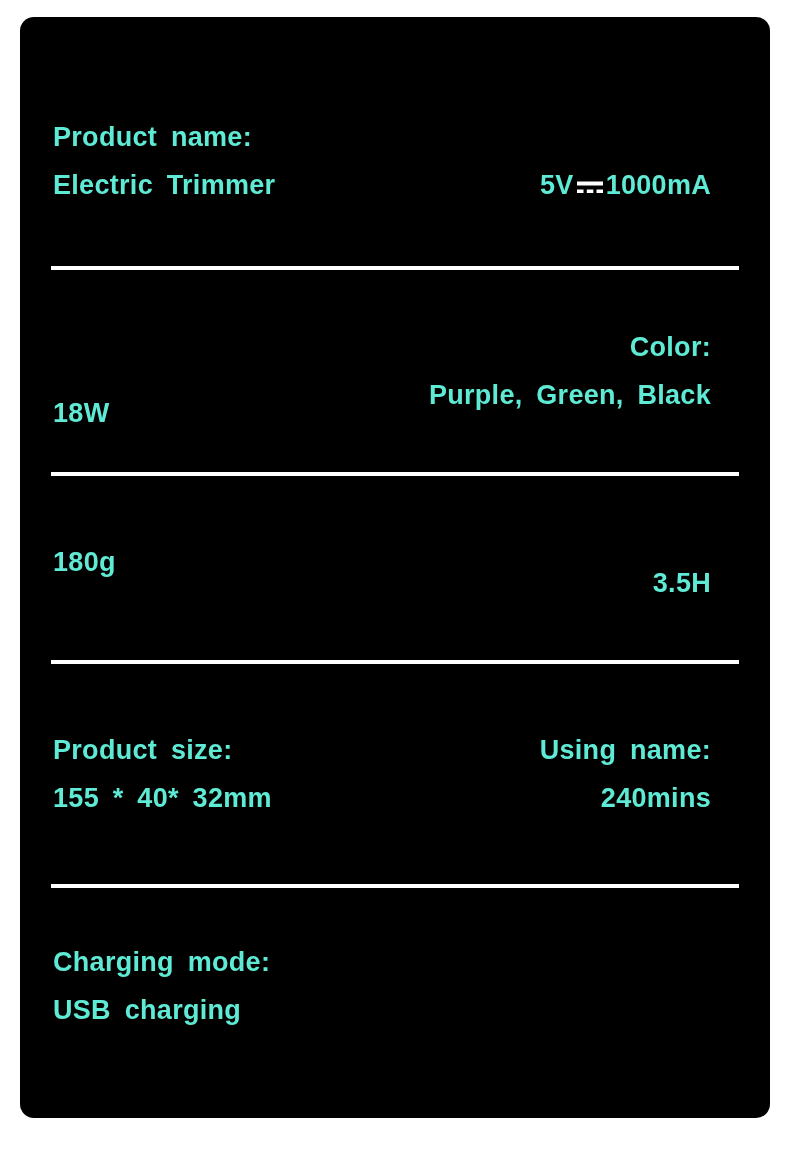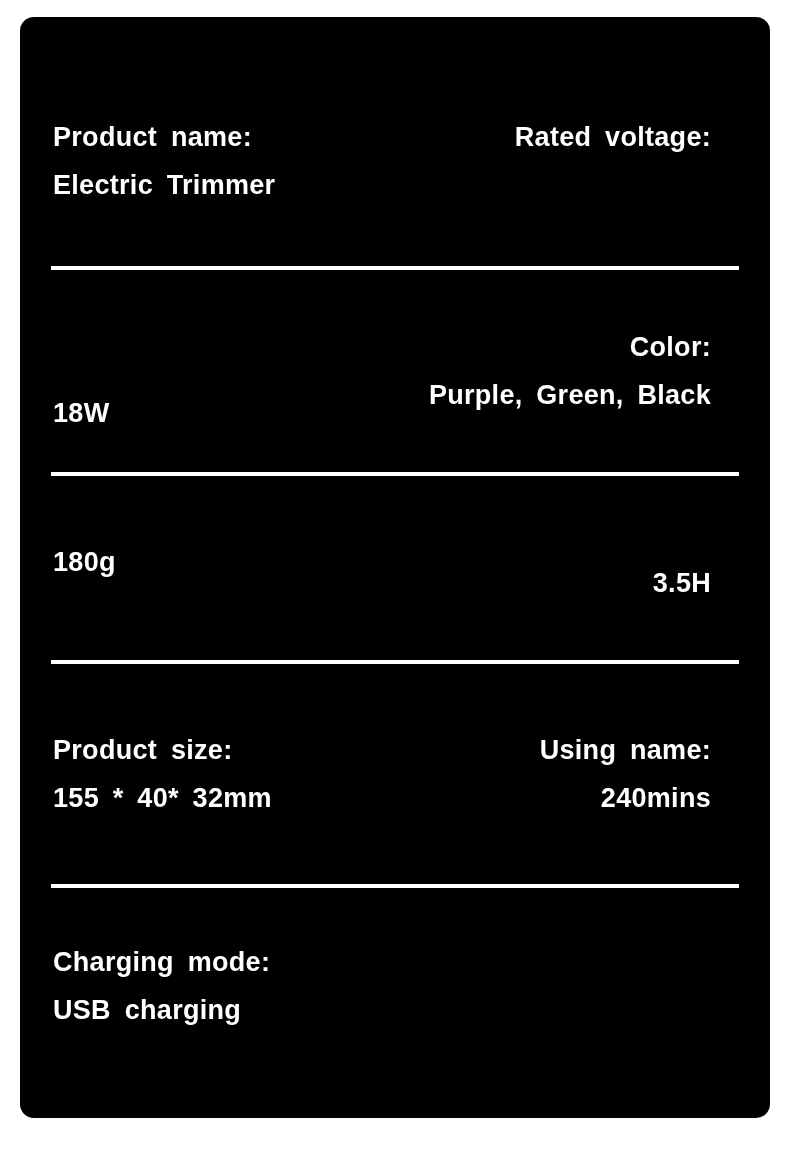--- a/index.html
+++ b/index.html
@@ -22,21 +22,21 @@
     width: 750px;
     height: 1101px;
     background: #000000;
     border-radius: 14px;
   }
   .line {
     position: absolute;
     line-height: 34px;
     font-size: 27px;
     font-weight: 700;
-    color: #ffffff;
+    color: #5eead4;
     letter-spacing: 0.3px;
     word-spacing: 6px;
     white-space: nowrap;
   }
   .left  { left: 33px; text-align: left; }
   .right { right: 59px; text-align: right; }
   .divider {
     position: absolute;
     left: 31px;
     width: 688px;
@@ -50,21 +50,28 @@
   }
 </style>
 </head>
 <body>
 
 <div class="page">
   <div class="card">
 
     <div class="line left" style="top:103px">Product name:</div>
     <div class="line left" style="top:151px">Electric Trimmer</div>
-    <div class="line right" style="top:103px">Rated voltage:</div>
+    <div class="line right" style="top:151px"><span>5V</span><svg class="dc-symbol" width="28" height="15" viewBox="0 0 28 15">
+          <g fill="#ffffff">
+            <rect x="1" y="1.5" width="26" height="4"></rect>
+            <rect x="1" y="9.5" width="6.5" height="3.5"></rect>
+            <rect x="10.8" y="9.5" width="6.5" height="3.5"></rect>
+            <rect x="20.5" y="9.5" width="6.5" height="3.5"></rect>
+          </g>
+        </svg><span>1000mA</span></div>
 
     <div class="divider" style="top:249px"></div>
 
     <div class="line left" style="top:379px">18W</div>
     <div class="line right" style="top:313px">Color:</div>
     <div class="line right" style="top:361px">Purple, Green, Black</div>
 
     <div class="divider" style="top:455px"></div>
 
     <div class="line left" style="top:528px">180g</div>

